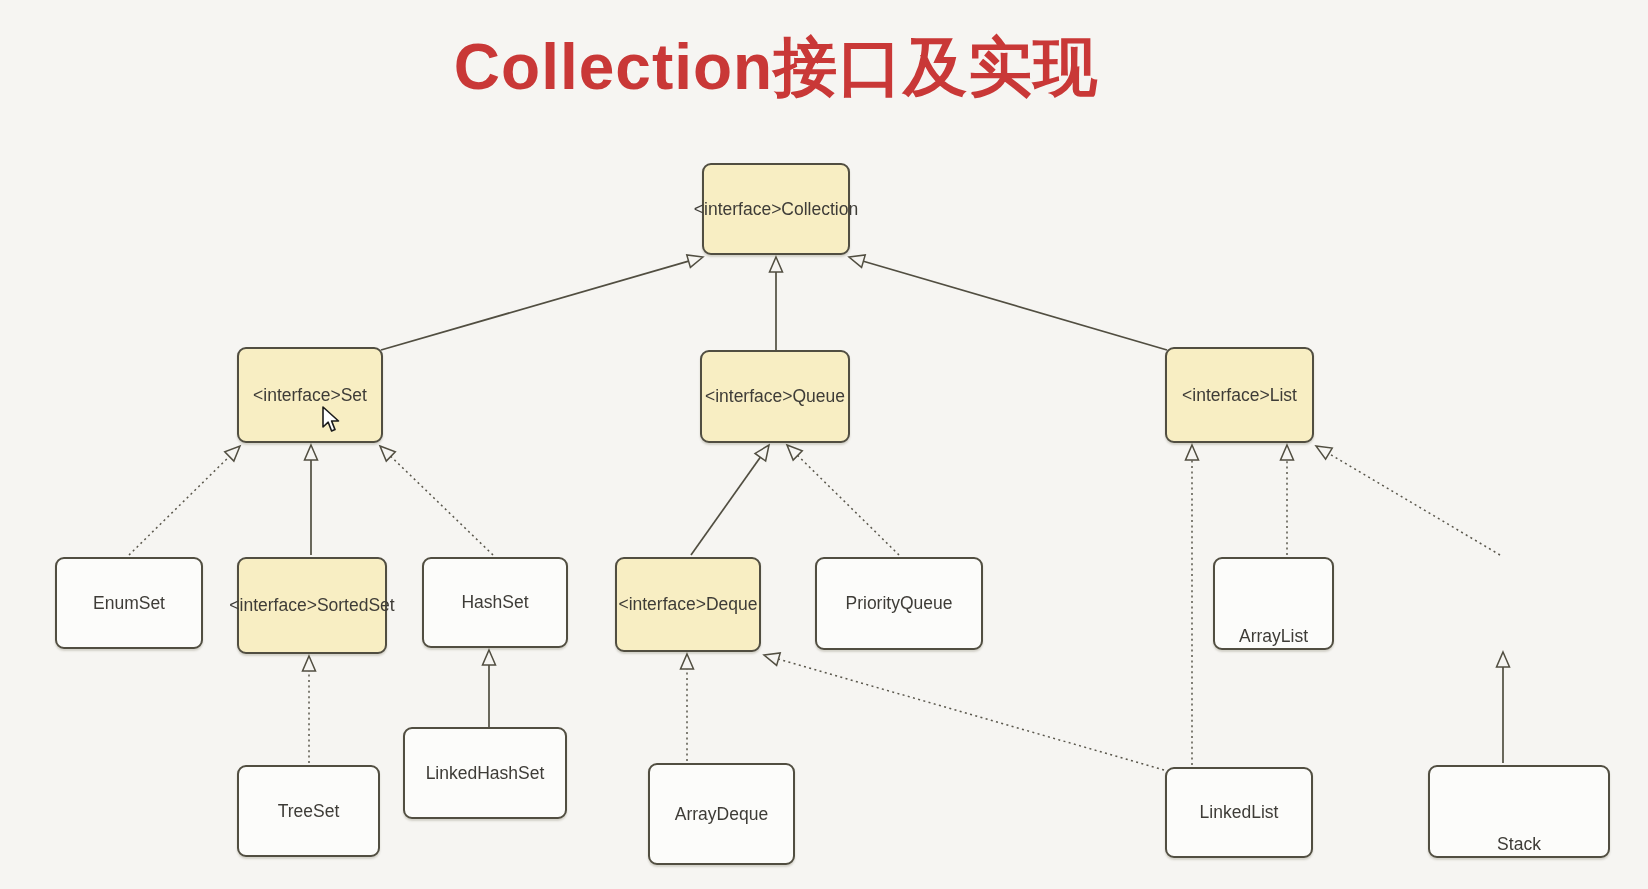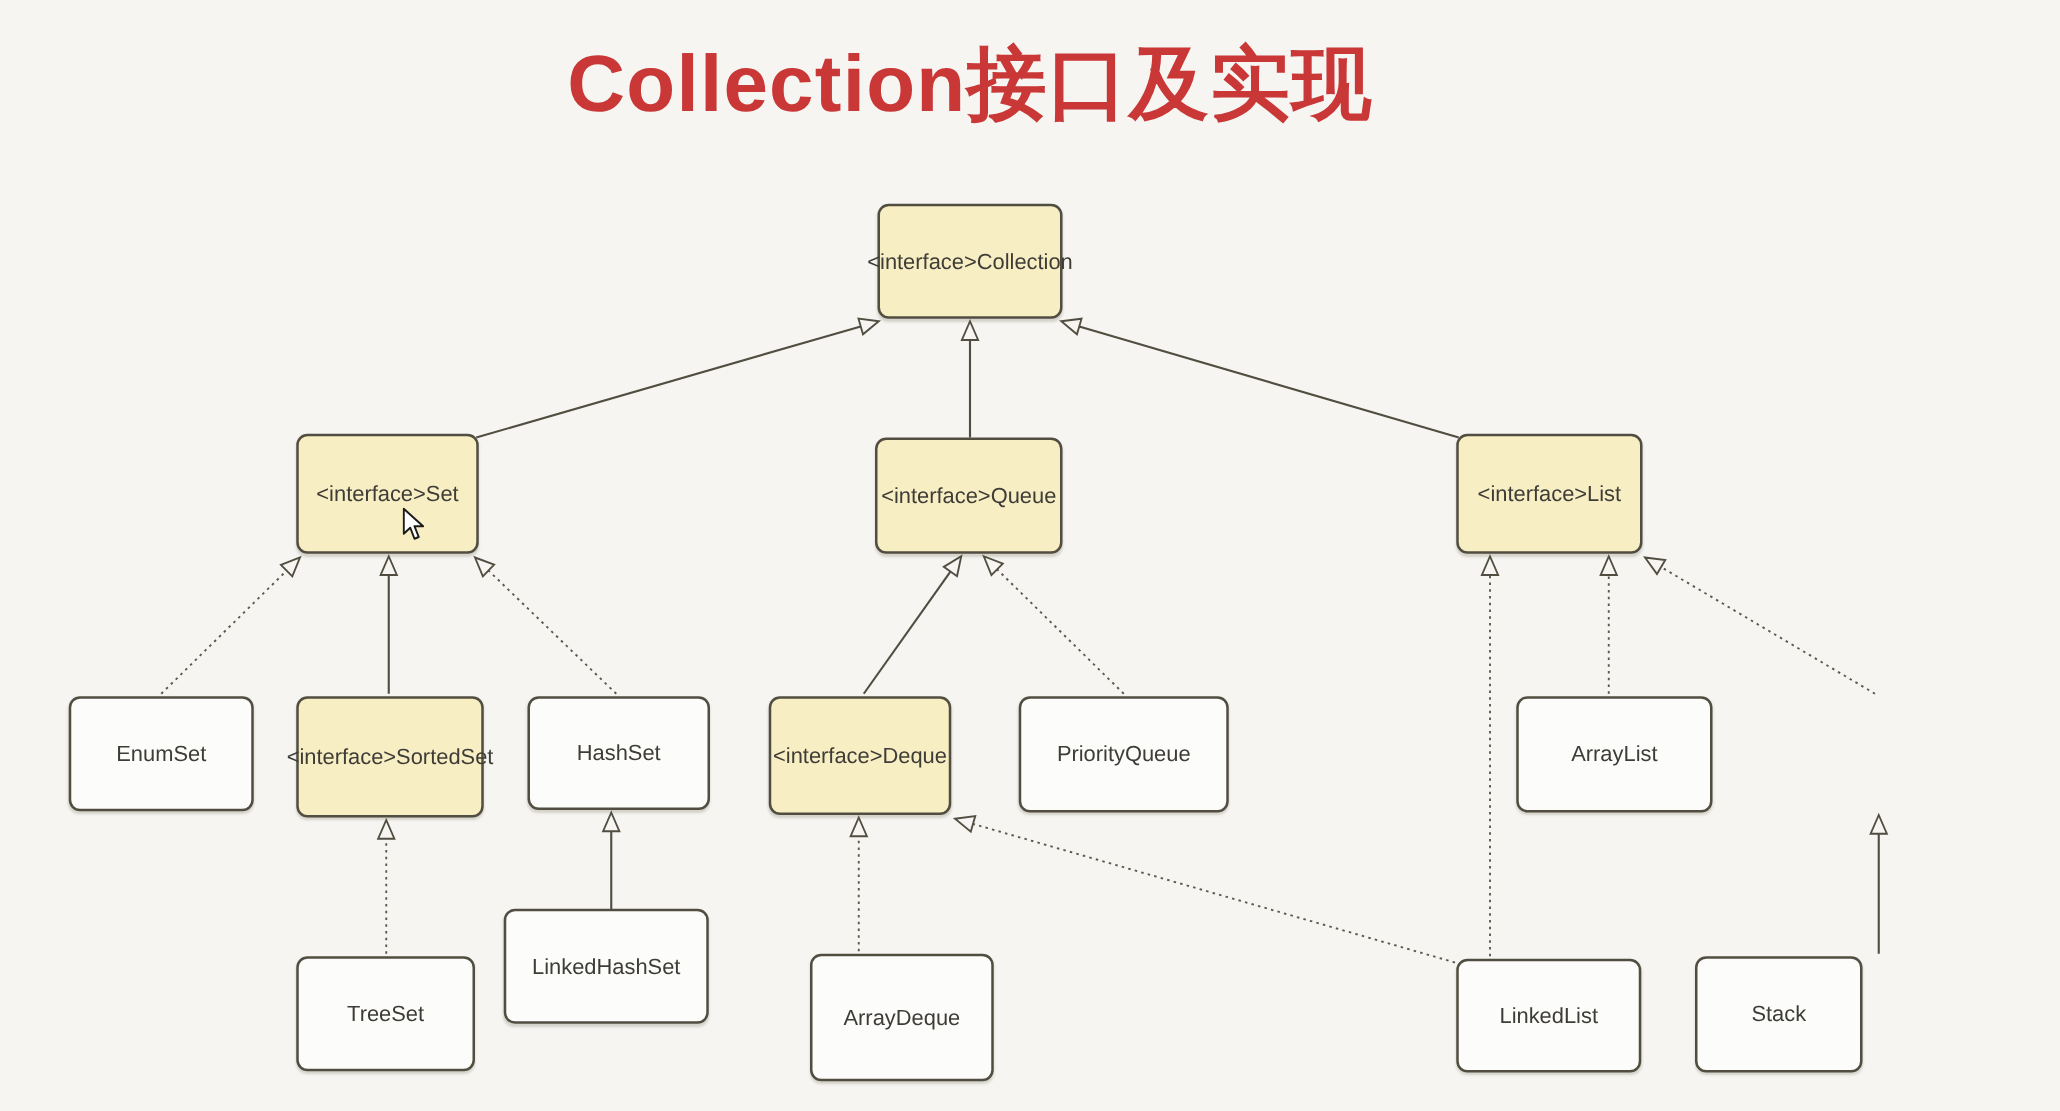--- a/index.html
+++ b/index.html
@@ -133,41 +133,41 @@
     <span class="label">HashSet</span>
   </div>
       <div class="node interface" style="left: 615px; top: 557px; width: 146px; height: 95px;">
     <span class="stereo">&lt;interface&gt;</span>
     <span class="label">Deque</span>
   </div>
       <div class="node class" style="left: 815px; top: 557px; width: 168px; height: 93px;">
 
     <span class="label">PriorityQueue</span>
   </div>
-      <div class="node class" style="left: 1213px; top: 557px; width: 157px; height: 93px;">
+      <div class="node class" style="left: 1213px; top: 557px; width: 121px; height: 93px; align-items: flex-end;">
 
     <span class="label">ArrayList</span>
   </div>
       <div class="node class" style="left: 237px; top: 765px; width: 143px; height: 92px;">
 
     <span class="label">TreeSet</span>
   </div>
       <div class="node class" style="left: 403px; top: 727px; width: 164px; height: 92px;">
 
     <span class="label">LinkedHashSet</span>
   </div>
       <div class="node class" style="left: 648px; top: 763px; width: 147px; height: 102px;">
 
     <span class="label">ArrayDeque</span>
   </div>
       <div class="node class" style="left: 1165px; top: 767px; width: 148px; height: 91px;">
 
     <span class="label">LinkedList</span>
   </div>
-      <div class="node class" style="left: 1356px; top: 765px; width: 134px; height: 93px;">
+      <div class="node class" style="left: 1428px; top: 765px; width: 182px; height: 93px; align-items: flex-end;">
 
     <span class="label">Stack</span>
   </div>
     </div>
   <svg id="cursor" viewBox="0 0 22 28" xmlns="http://www.w3.org/2000/svg" style="left: 322px; top: 406px;">
     <polygon points="1,1 1,21 6.2,16.2 9.6,25 13,23.6 9.6,15 16.5,15" fill="#ffffff" stroke="#1c1c1c" stroke-width="1.6" stroke-linejoin="round"></polygon>
   </svg>
 </div>
 
 </body></html>

